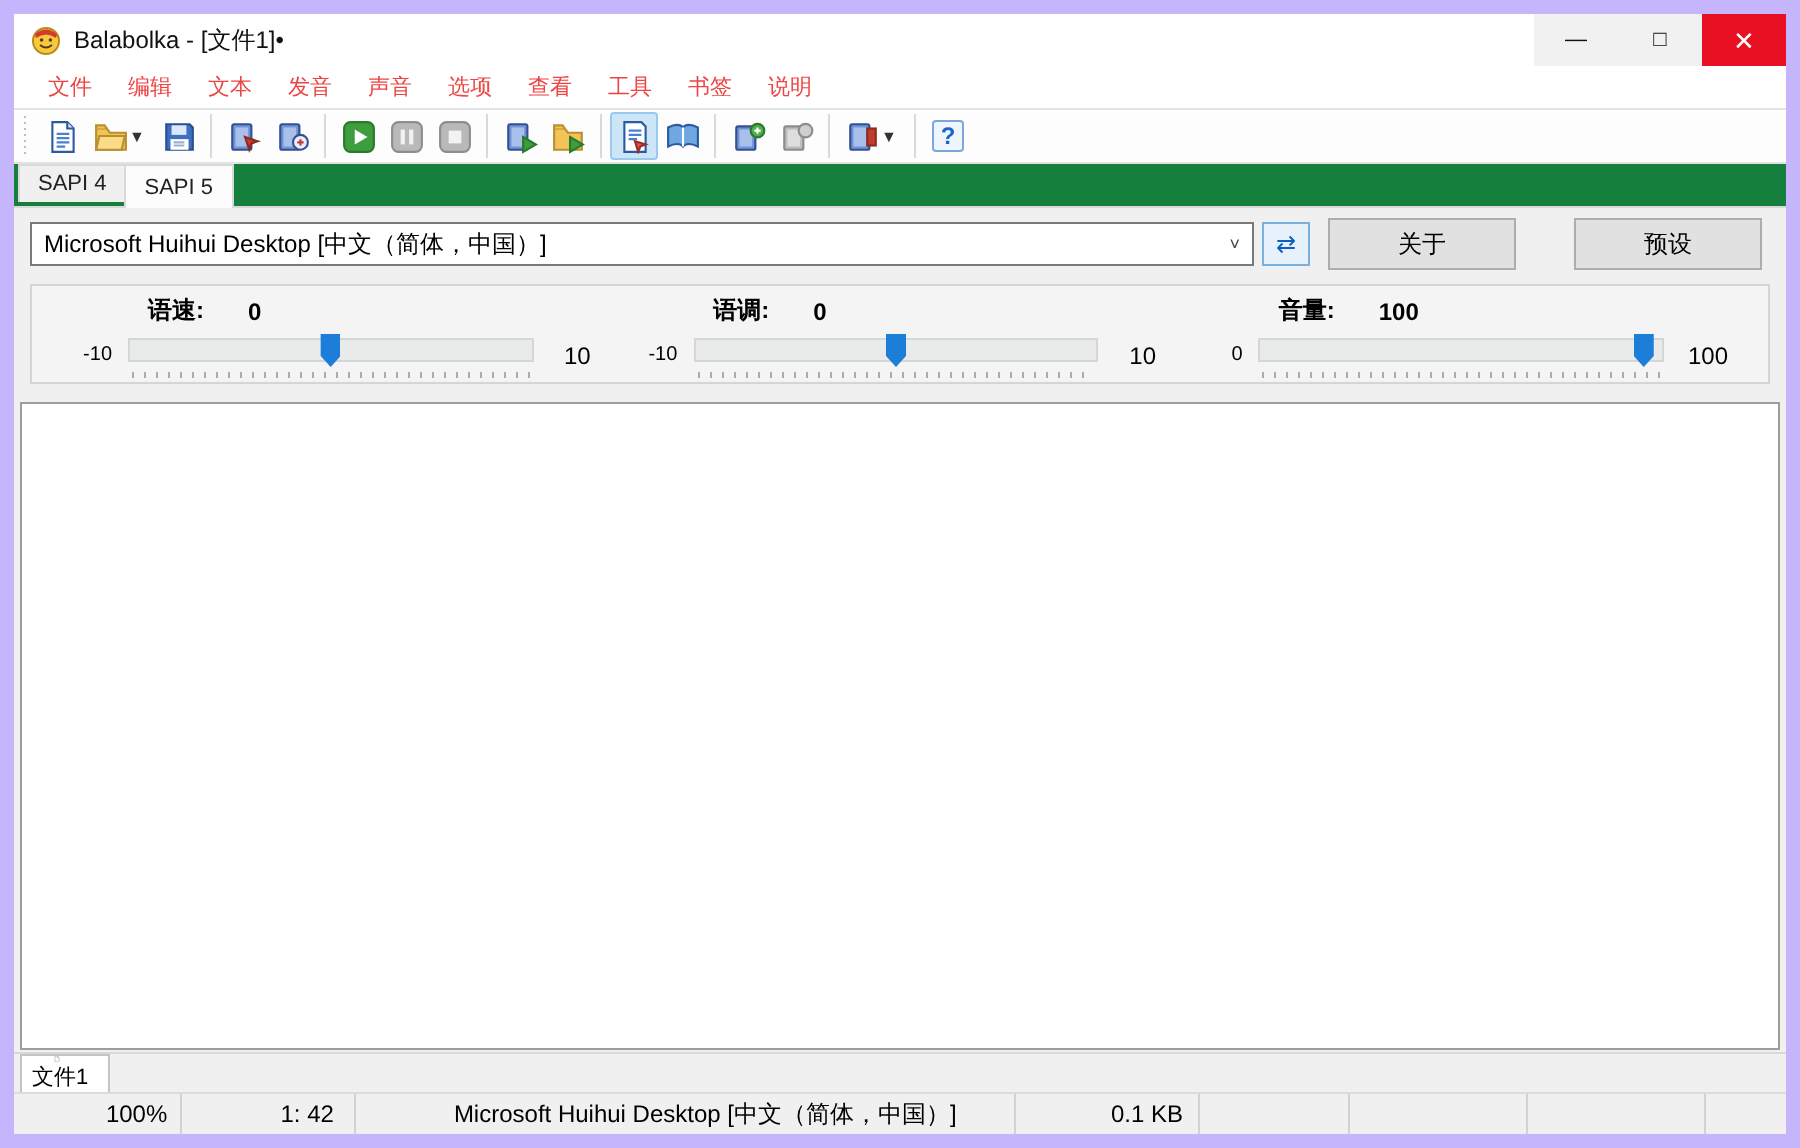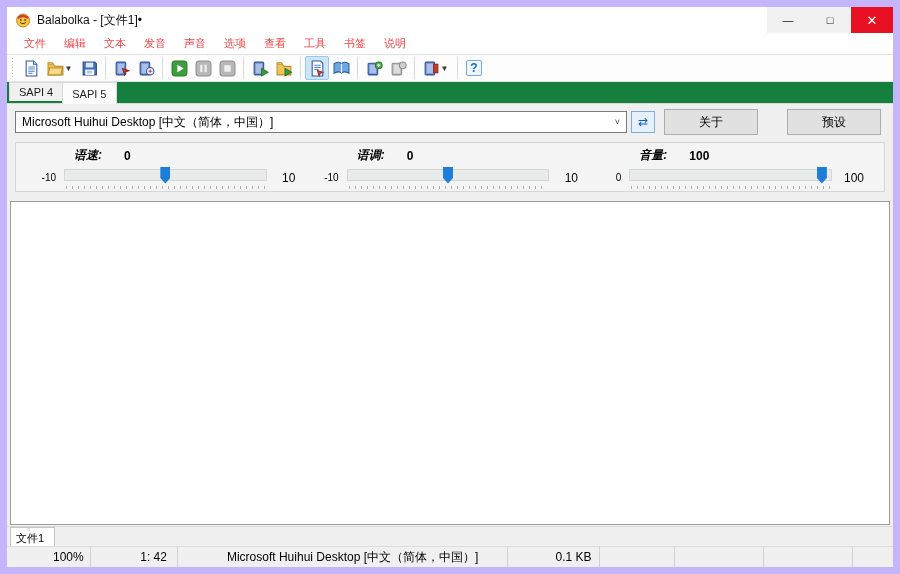--- a/index.html
+++ b/index.html
@@ -41,21 +41,21 @@
   .combo-text { flex:1; font-size:12px; color:#000; white-space:nowrap; overflow:hidden; }
   .combo-chevron { font-size:9px; color:#444; padding:0 2px; }
   .mini-btn { width:24px; height:22px; margin-left:4px; background:#e7f1fb; border:1px solid #7ab0e0; display:flex; align-items:center; justify-content:center; font-size:12px; color:#0a5fbf; }
   .push-btn { width:94px; height:26px; background:#e1e1e1; border:1px solid #adadad; font-size:12px; color:#000; display:flex; align-items:center; justify-content:center; }
   .push-btn.about { margin-left:9px; }
   .push-btn.presets { margin-left:29px; margin-right:4px; }
 
   .groupbox { border:1px solid #d5d5d5; background:#f4f4f4; height:50px; display:flex; padding:4px 10px 0; }
   .slider { flex:1 1 0; display:flex; flex-direction:column; padding:0 8px; }
   .slider-head { display:flex; font-size:12px; color:#000; height:17px; align-items:center; padding-left:40px; }
-  .slider-head .lbl { font-weight:bold;font-style:italic; }
+  .slider-head .lbl { font-weight:bold; }
   .slider-head .val { font-weight:bold; margin-left:22px; }
   .slider-row { display:flex; align-items:center; flex:1; }
   .slider-row .min { width:30px; text-align:right; font-size:10px; padding-right:8px; }
   .slider-row .max { width:34px; font-size:12px; padding-left:10px;text-align:center; }
   .track { flex:1; position:relative; height:22px; }
   .channel { position:absolute; left:0; right:0; top:2px; height:12px; background:#e9ebeb; border:1px solid #d4d7d8; }
   .thumb { position:absolute; top:0; width:10px; height:17px; background:#1d7ed9; transform:translateX(-50%); clip-path:polygon(0 0,100% 0,100% 68%,50% 100%,0 68%); }
   .ticks { position:absolute; left:2px; right:2px; bottom:0; height:3px; background:repeating-linear-gradient(to right,#ababab 0 1px,transparent 1px 6px); }
 
   

